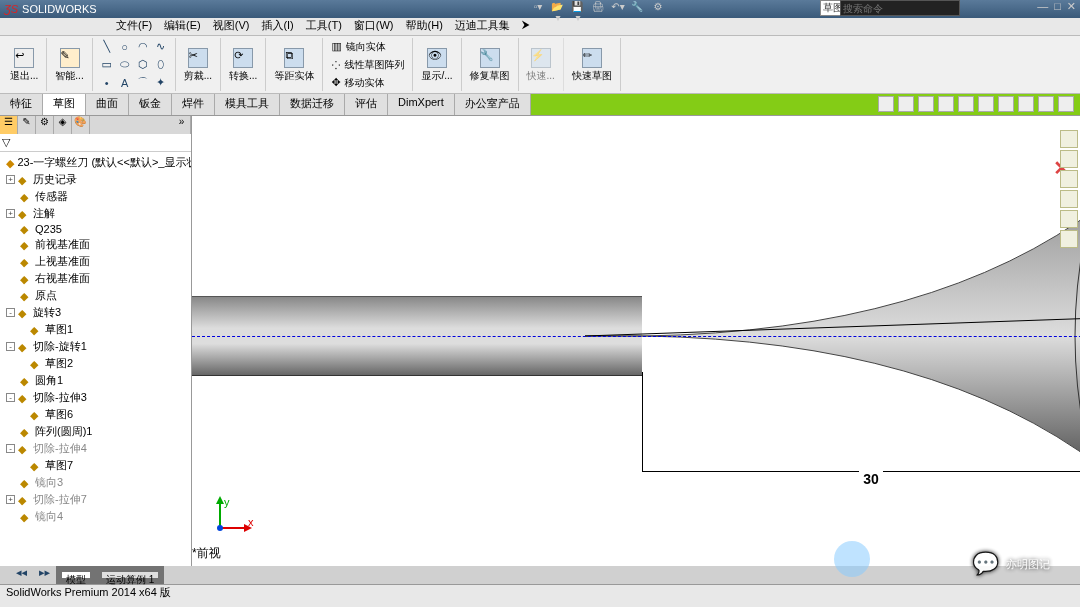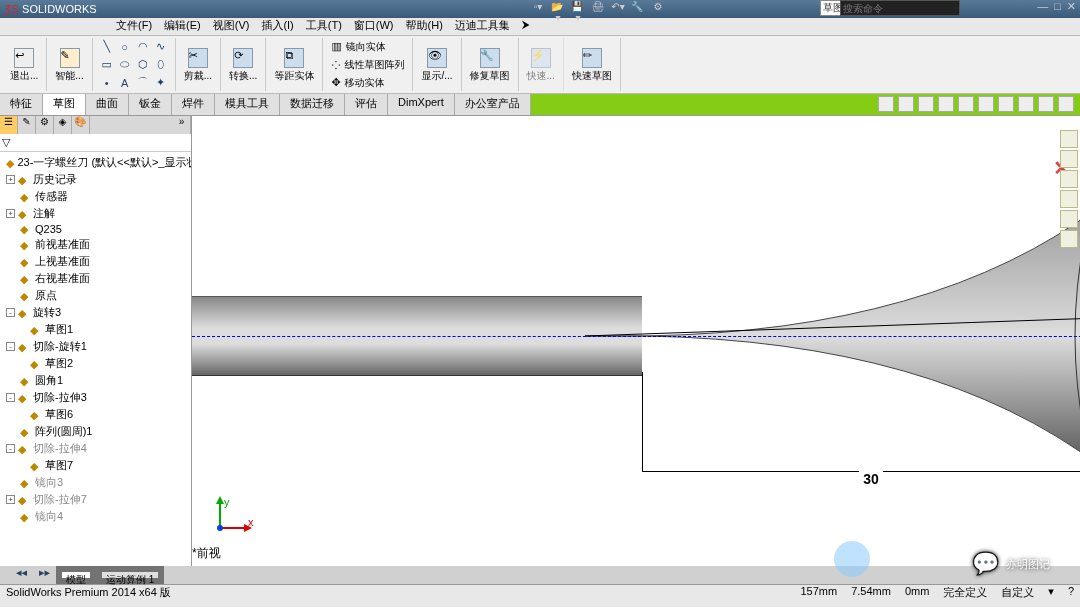--- a/index.html
+++ b/index.html
@@ -375,28 +375,19 @@
 
 <div class="bottom-tabs">
   <span style="padding:0 6px;color:#246;cursor:pointer">◂◂</span>
   <span style="padding:0 6px;color:#246;cursor:pointer">▸▸</span>
   <div class="btab active">模型</div>
   <div class="btab">运动算例 1</div>
 </div>
 
 <div class="statusbar">
   <span>SolidWorks Premium 2014 x64 版</span>
-  <div class="r">
-    <span>157mm</span>
-    <span>7.54mm</span>
-    <span>0mm</span>
-    <span>完全定义</span>
-    <span>自定义</span>
-    <span>▾</span>
-    <span>?</span>
-  </div>
 </div>
 
 <div class="watermark">
   <div class="dot" style="position:absolute;right:180px;bottom:0"></div>
   <span style="font-size:22px">💬</span>
   <span>亦明图记</span>
 </div>
 
 </body></html>

